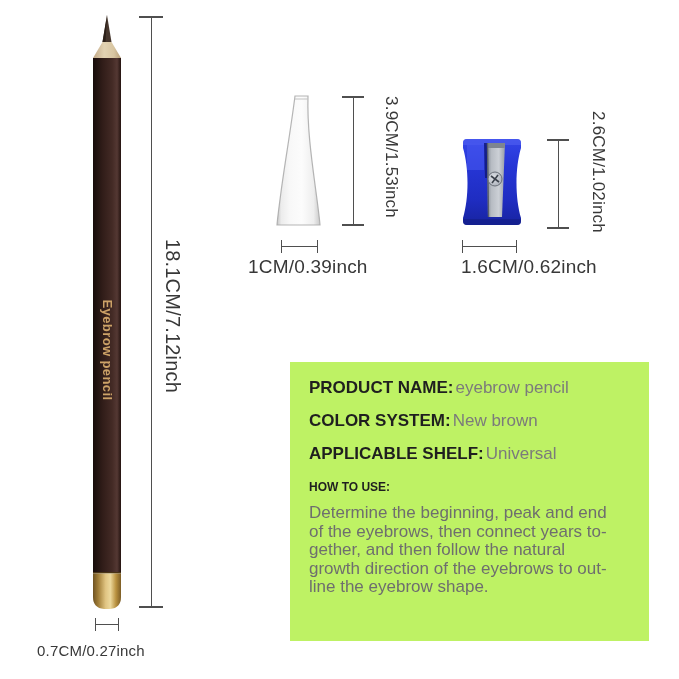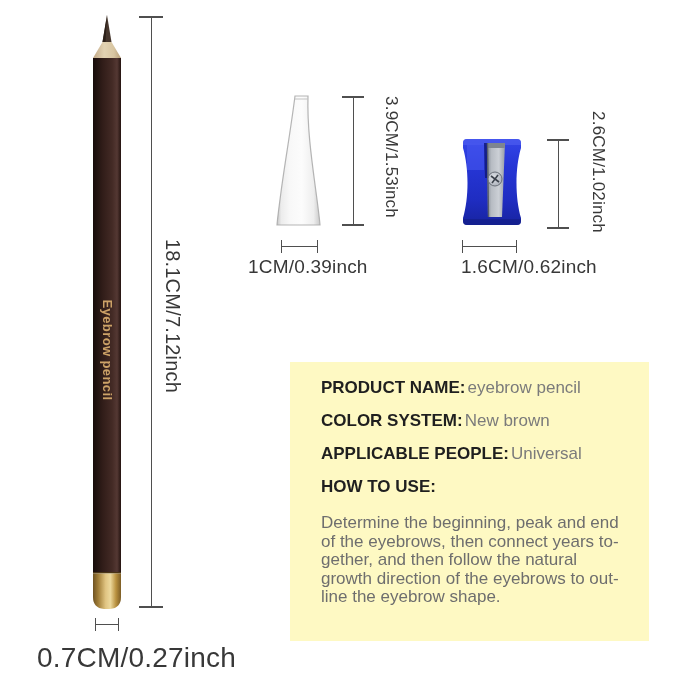--- a/index.html
+++ b/index.html
@@ -16,26 +16,26 @@
   .rot{transform:translate(-50%,-50%) rotate(90deg);}
   .pencil-brand{
     position:absolute;left:107px;top:350px;
     transform:translate(-50%,-50%) rotate(90deg);
     color:#cda267;font-size:13px;font-weight:bold;letter-spacing:0.4px;
     white-space:nowrap;
   }
   
   .info-box{
     position:absolute;left:290px;top:362px;width:359px;height:279px;
-    background:#fef9c3;box-sizing:border-box;padding:16px 16px 0 31px;
+    background:#bef264;box-sizing:border-box;padding:16px 16px 0 19px;
   }
   .info-row{font-size:17px;line-height:20px;margin-bottom:13px;color:#7b7b7b;white-space:nowrap;}
   .info-row b{color:#1f1f1f;font-weight:bold;}
   .info-row .val{margin-left:2px;}
-  .howto-label{font-size:17px;line-height:20px;font-weight:bold;color:#1f1f1f;margin-bottom:17px;white-space:nowrap;}
+  .howto-label{font-size:12px;line-height:20px;font-weight:bold;color:#1f1f1f;margin-bottom:7px;white-space:nowrap;}
   .howto-line{font-size:17px;line-height:18.5px;color:#6e6e6e;white-space:nowrap;}
   svg{position:absolute;display:block;}
 </style>
 </head>
 <body>
 
 <div class="canvas">
 
   <svg style="left:92px;top:13px;" width="30" height="600" viewBox="0 0 30 600">
     <defs>
@@ -71,21 +71,21 @@
   <div class="pencil-brand">Eyebrow pencil</div>
 
   <div class="dln" style="left:151px;top:17px;width:1px;height:590px;"></div>
   <div class="dln" style="left:139px;top:16px;width:24px;height:1.5px;"></div>
   <div class="dln" style="left:139px;top:606px;width:24px;height:1.5px;"></div>
   <div class="dim-label rot" style="left:172px;top:316px;font-size:20px;">18.1CM/7.12inch</div>
 
   <div class="dln" style="left:95px;top:624px;width:24px;height:1px;"></div>
   <div class="dln" style="left:95px;top:618px;width:1px;height:13px;"></div>
   <div class="dln" style="left:118px;top:618px;width:1px;height:13px;"></div>
-  <div class="dim-label" style="left:37px;top:642px;font-size:28px;text-align:center;">0.7CM/0.27inch</div>
+  <div class="dim-label" style="left:37px;top:642px;font-size:15px;text-align:center;">0.7CM/0.27inch</div>
 
   <svg style="left:274px;top:92px;" width="50" height="140" viewBox="0 0 50 140">
     <defs>
       <linearGradient id="capGrad" x1="0" y1="0" x2="1" y2="0">
         <stop offset="0" stop-color="#c6c6c6"></stop>
         <stop offset="0.1" stop-color="#ececec"></stop>
         <stop offset="0.3" stop-color="#f8f8f8"></stop>
         <stop offset="0.58" stop-color="#fcfcfc"></stop>
         <stop offset="0.85" stop-color="#eeeeee"></stop>
         <stop offset="1" stop-color="#c9c9c9"></stop>
@@ -149,21 +149,21 @@
   <div class="dim-label" style="left:461px;top:256px;">1.6CM/0.62inch</div>
 
   <div class="info-box">
     <div class="info-row">
       <b>PRODUCT NAME:</b><span class="val">eyebrow pencil</span>
     </div>
     <div class="info-row">
       <b>COLOR SYSTEM:</b><span class="val">New brown</span>
     </div>
     <div class="info-row">
-      <b>APPLICABLE PEOPLE:</b><span class="val">Universal</span>
+      <b>APPLICABLE SHELF:</b><span class="val">Universal</span>
     </div>
     <div class="howto-label">HOW TO USE:</div>
     <div class="howto-line">Determine the beginning, peak and end</div>
     <div class="howto-line">of the eyebrows, then connect years to-</div>
     <div class="howto-line">gether, and then follow the natural</div>
     <div class="howto-line">growth direction of the eyebrows to out-</div>
     <div class="howto-line">line the eyebrow shape.</div>
   </div>
 
 </div>

